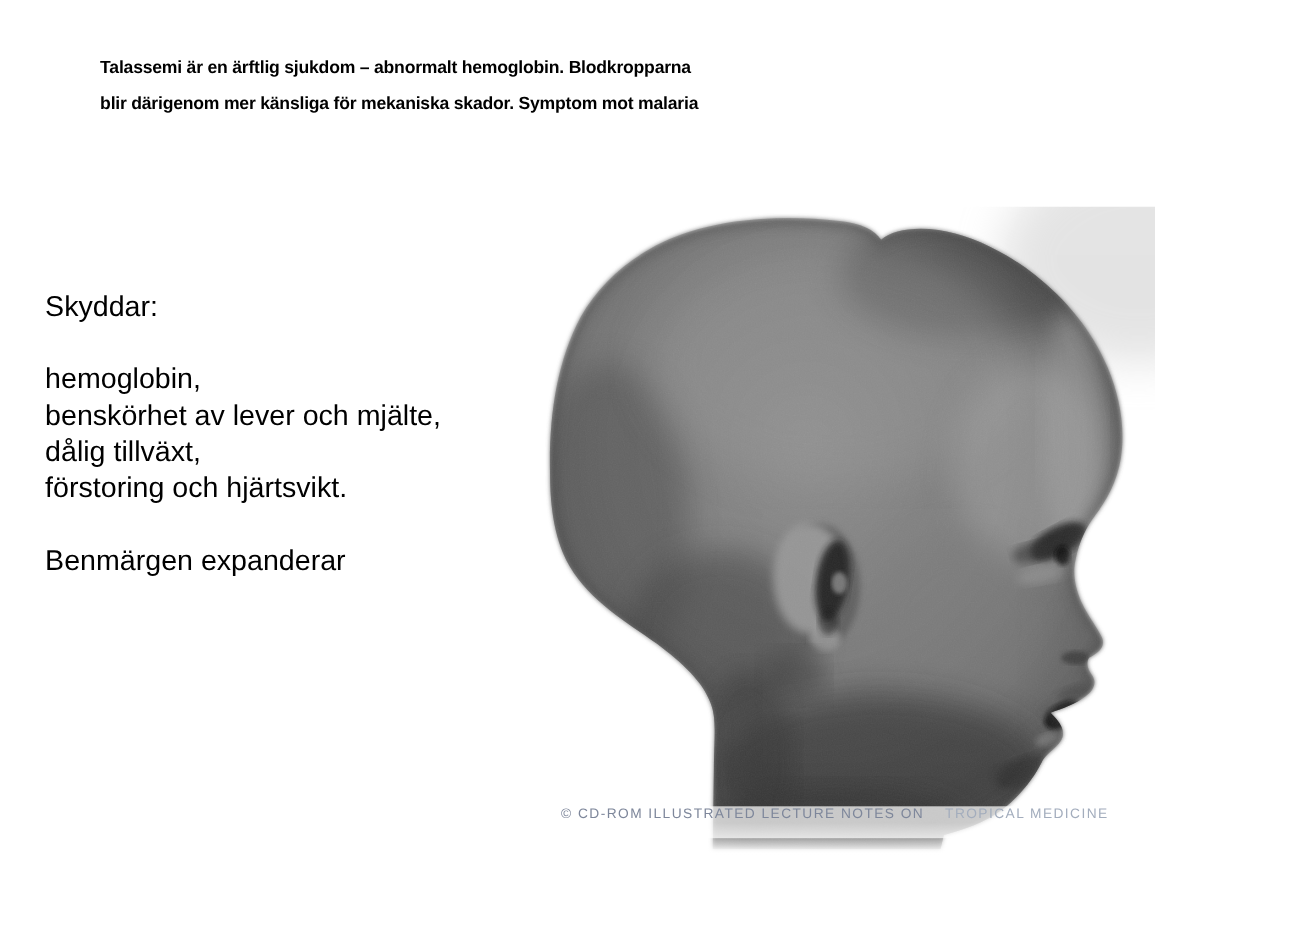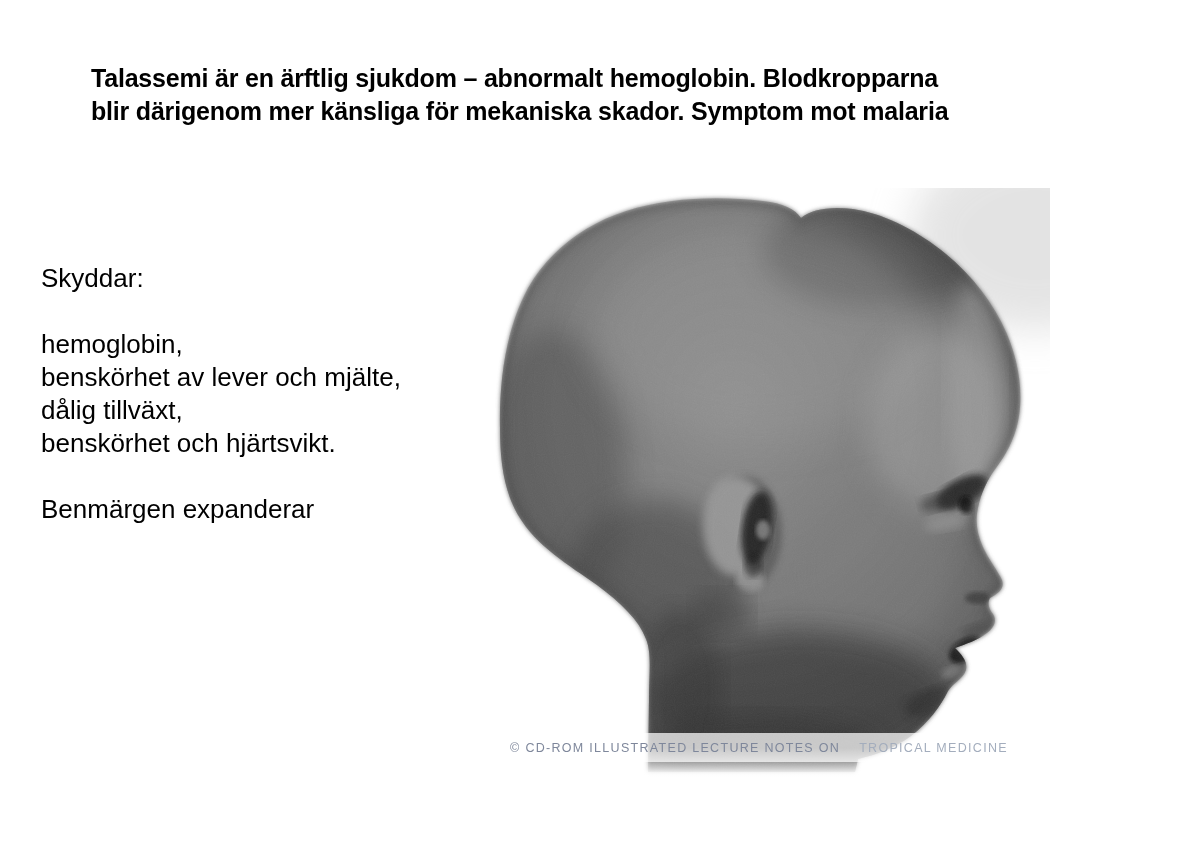--- a/index.html
+++ b/index.html
@@ -8,23 +8,23 @@
     width: 1178px;
     height: 860px;
     background: #ffffff;
     overflow: hidden;
     font-family: "Liberation Sans", sans-serif;
     color: #000000;
   }
   .title-block {
     position: absolute;
     left: 91px;
-    top: 62px;
+    top: 45px;
     font-weight: bold;
-    font-size: 25px;
+    font-size: 16px;
     line-height: 33px;
     letter-spacing: -0.2px;
     white-space: nowrap;
     color: #000000;
   }
   .symptom-block {
     position: absolute;
     left: 41px;
     top: 262px;
     font-size: 26px;
@@ -42,21 +42,20 @@
   }
   .photo-wrap svg { display: block; }
   .caption-bar {
     position: absolute;
     left: 54px;
     top: 545px;
     width: 430px;
     height: 29px;
     background: rgba(255,255,255,0.72);
     display: flex;
-    align-items: center;
     justify-content: center;
     font-size: 12.5px;
     letter-spacing: 1.3px;
     white-space: nowrap;
     color: #7e879b;
   }
   .caption-bar .cap-secondary {
     color: #a3adbd;
     margin-left: 19px;
   }
@@ -70,21 +69,21 @@
     <div>Talassemi är en ärftlig sjukdom – abnormalt hemoglobin. Blodkropparna</div>
     <div>blir därigenom mer känsliga för mekaniska skador. Symptom mot malaria</div>
   </div>
 
   <div class="symptom-block">
     <div>Skyddar:</div>
     <div class="spacer"></div>
     <div>hemoglobin,</div>
     <div>benskörhet av lever och mjälte,</div>
     <div>dålig tillväxt,</div>
-    <div>benskörhet och hjärtsvikt.</div>
+    <div>förstoring och hjärtsvikt.</div>
     <div class="spacer"></div>
     <div>Benmärgen expanderar</div>
   </div>
 
   <div class="photo-wrap">
     <svg viewBox="490 188 560 592" width="560" height="592" xmlns="http://www.w3.org/2000/svg">
       <defs>
         <radialGradient id="gHead" cx="45%" cy="36%" r="80%">
           <stop offset="0%" stop-color="#8e8e8e"></stop>
           <stop offset="45%" stop-color="#7a7a7a"></stop>

